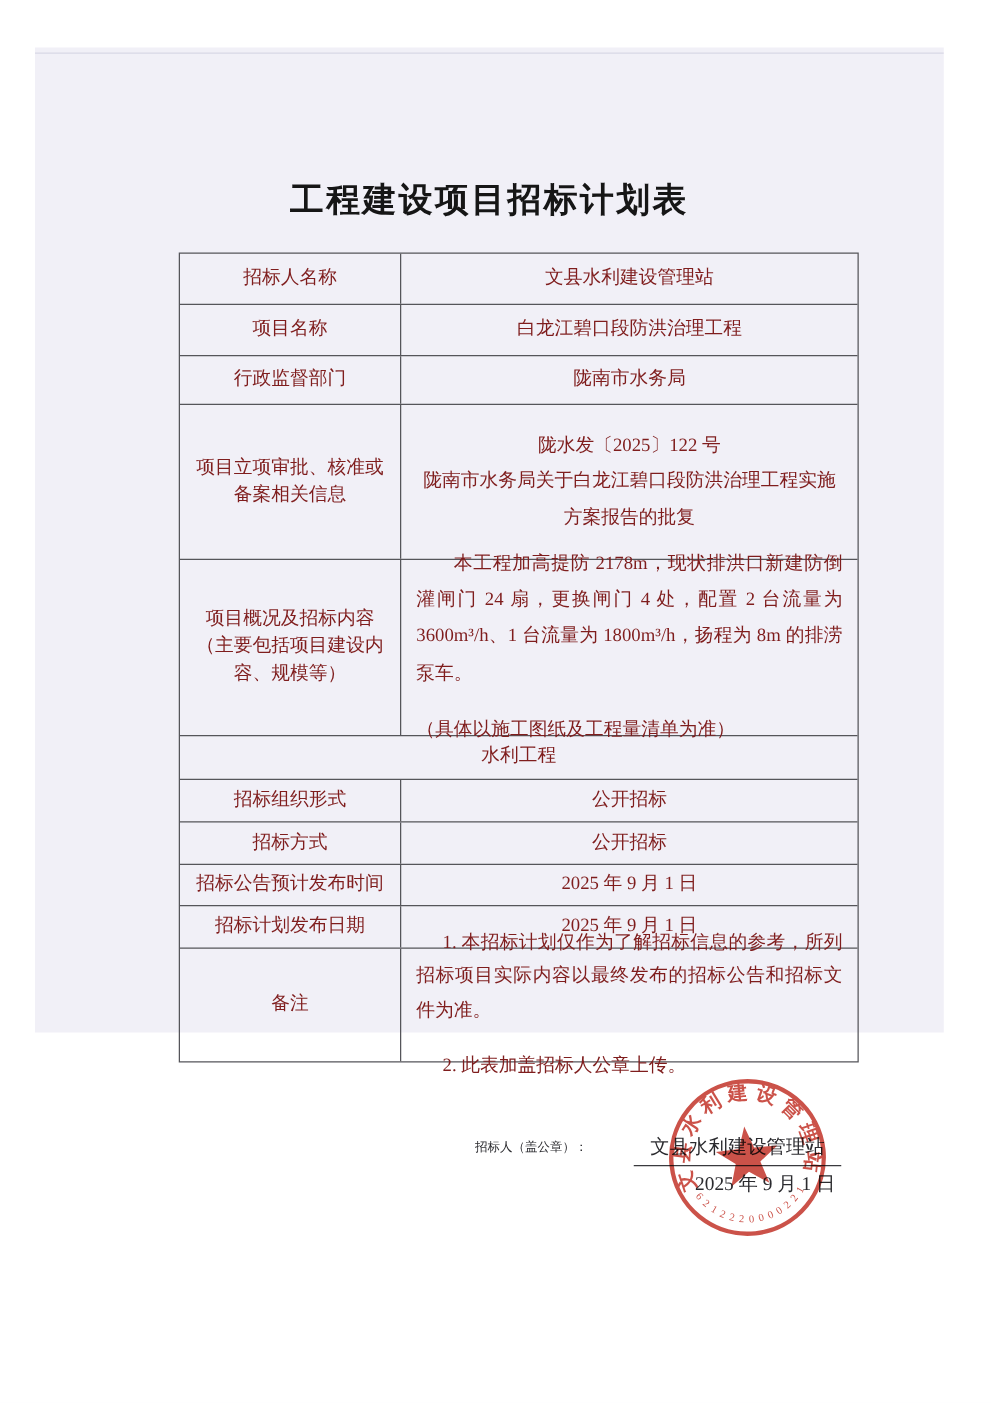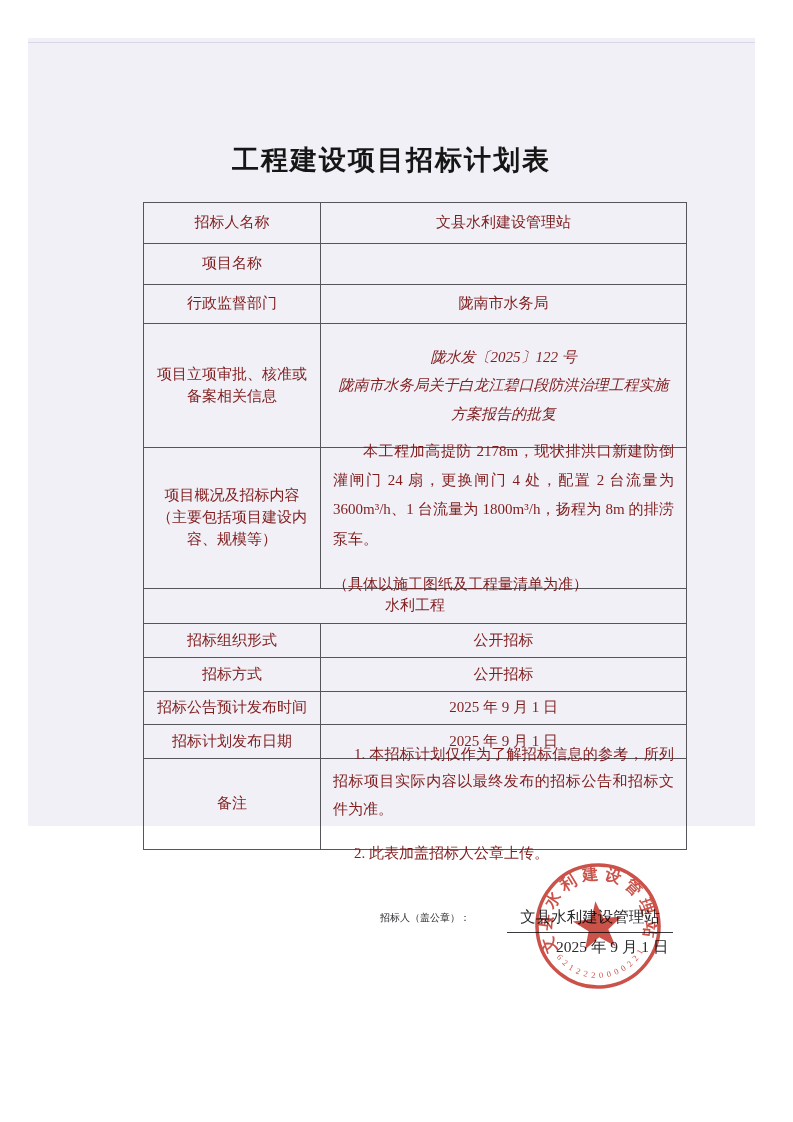--- a/index.html
+++ b/index.html
@@ -85,21 +85,21 @@
     justify-content: center;
     text-align: center;
     padding: 2px 12px;
   }
   .td.val.left {
     align-items: stretch;
     text-align: justify;
     gap: 16px;
   }
   .td.val p { margin: 0; }
-  .multiline p { line-height: 1.9; font-style: italic; }
+  .multiline p { line-height: 1.9; }
   .overview p { line-height: 1.95; }
   .overview .indent { text-indent: 2em; }
   .remarks p { line-height: 1.85; text-indent: 1.4em; }
   .sig-label {
     position: absolute;
     left: 352px;
     top: 873px;
     font-size: 10px;
     color: #2b2b2f;
     white-space: nowrap;
@@ -145,20 +145,21 @@
 
     <div class="tbl">
 
       <div class="tr" style="height:41px">
         <div class="td lbl">招标人名称</div>
         <div class="td val">文县水利建设管理站</div>
       </div>
 
       <div class="tr" style="height:41px">
         <div class="td lbl">项目名称</div>
+        <div class="td val">白龙江碧口段防洪治理工程</div>
       </div>
 
       <div class="tr" style="height:39px">
         <div class="td lbl">行政监督部门</div>
         <div class="td val">陇南市水务局</div>
       </div>
 
       <div class="tr" style="height:124px">
         <div class="td lbl">项目立项审批、核准或备案相关信息</div>
         <div class="td val multiline">

